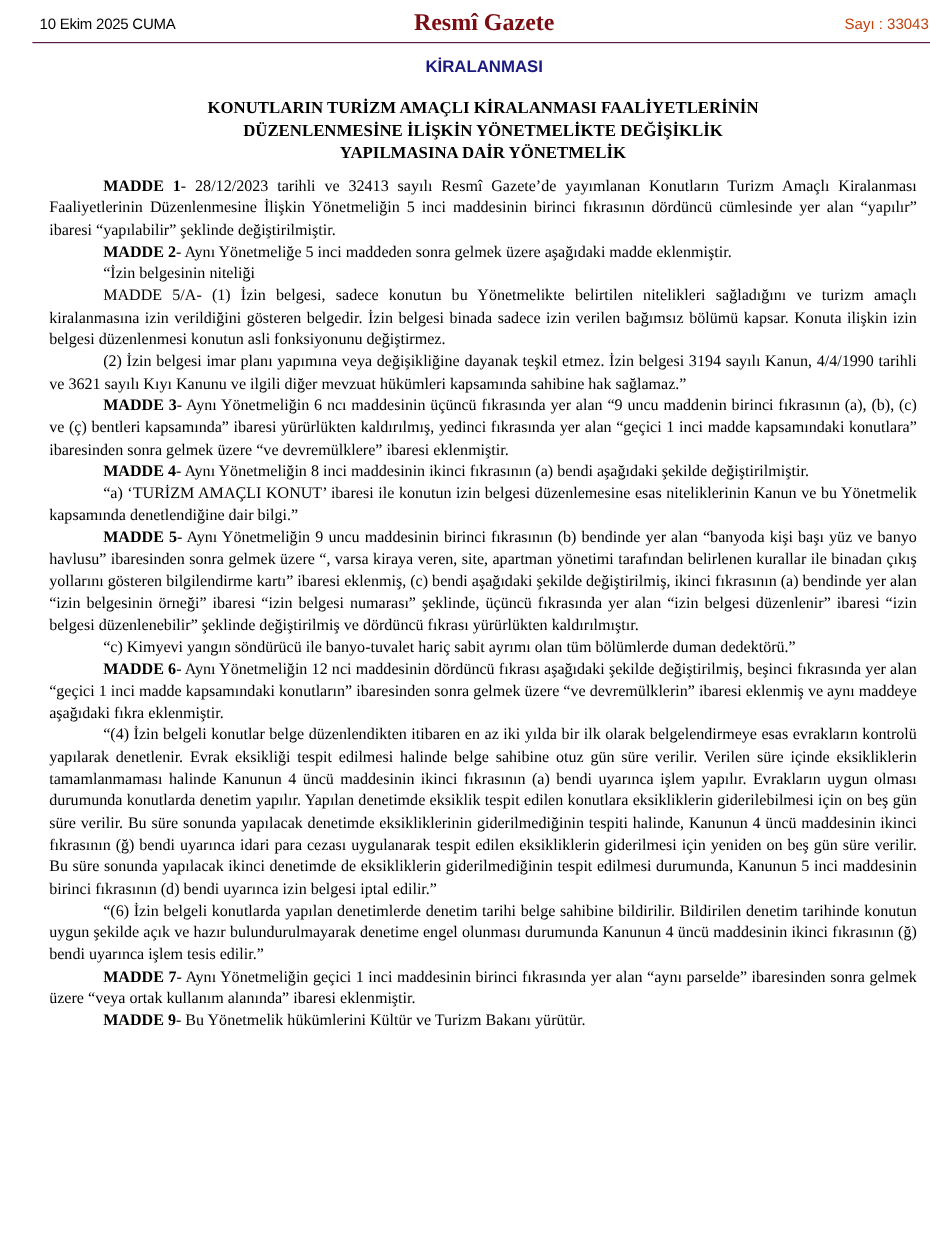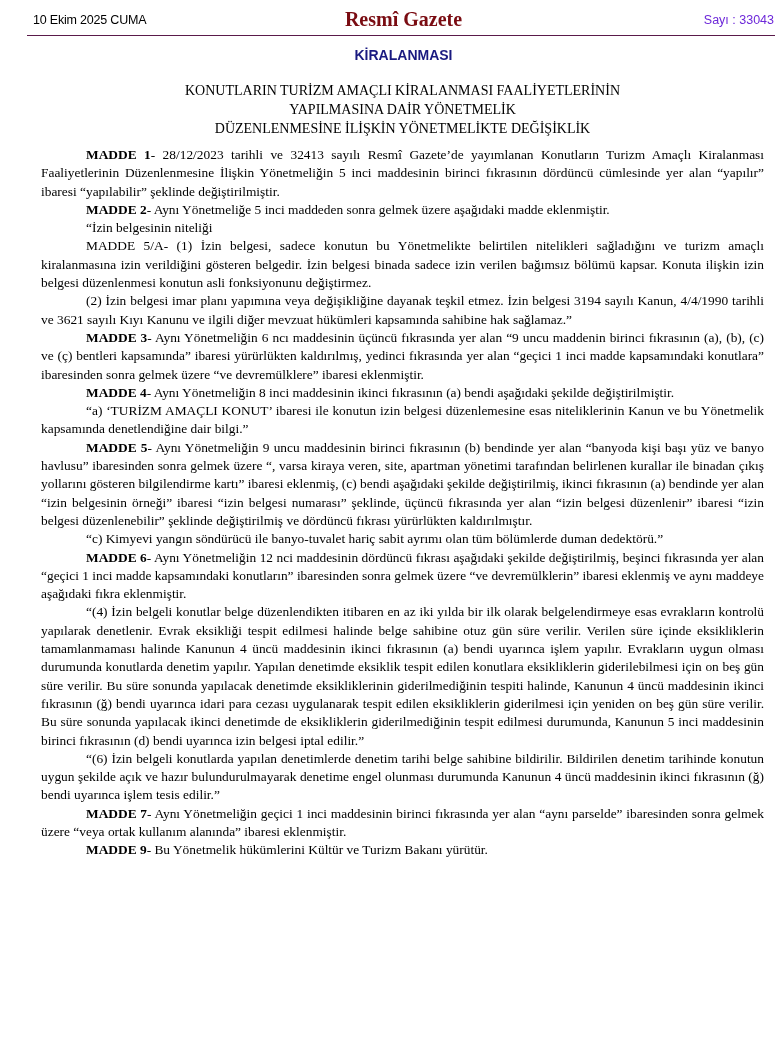--- a/index.html
+++ b/index.html
@@ -2,50 +2,50 @@
 <html><head>
 <meta charset="utf-8">
 <style>
   html, body { margin: 0; padding: 0; background: #ffffff; }
   body { width: 775px; height: 1037px; position: relative; overflow: hidden; }
   .page { position: absolute; left: 16px; top: 0; width: 775px; height: 736px; padding-left: 28px; }
 
   .header { position: absolute; left: 11px; top: 8px; width: 753px; height: 26px; }
   .header .date { position: absolute; left: 6px; top: 5px; font-family: "Liberation Sans", sans-serif; font-size: 12.5px; color: #000; letter-spacing: -0.2px; }
   .header .title { position: absolute; left: 0; right: 0; top: 0; text-align: center; font-family: "Liberation Serif", serif; font-weight: bold; font-size: 20px; color: #7a0c12; }
-  .header .issue { position: absolute; right: 6px; top: 5px; font-family: "Liberation Sans", sans-serif; font-size: 12.5px; color: #6d28d9; }
+  .header .issue { position: absolute; right: 6px; top: 5px; font-family: "Liberation Sans", sans-serif; font-size: 12.5px; color: #c2410c; }
   .rule { position: absolute; left: 11px; top: 35px; width: 753px; height: 0; border-top: 1.5px solid #5a1a4a; }
 
   .category { position: absolute; left: 0; width: 775px; top: 47px; text-align: center; font-family: "Liberation Sans", sans-serif; font-weight: bold; font-size: 14px; color: #1a1a80; }
 
   .content { position: absolute; left: 25px; top: 75px; width: 723px; font-family: "Liberation Serif", serif; font-size: 13.4px; line-height: 18.3px; color: #000; }
   .issuer { padding-left: 45px; text-decoration: underline; margin: 0; }
-  .doc-title { text-align: center; font-weight: normal; font-size: 14px; line-height: 19px; margin: 6px 0 8px 0; }
+  .doc-title { text-align: center; font-weight: bold; font-size: 14px; line-height: 19px; margin: 6px 0 8px 0; }
   .doc-title div { margin: 0; }
   p.para { margin: 0; text-align: justify; text-indent: 45px; }
   p.para b { font-weight: bold; }
 </style>
 </head>
 <body>
 
 <div class="page">
   <div class="header">
     <span class="date">10 Ekim 2025 CUMA</span>
     <div class="title">Resmî Gazete</div>
     <span class="issue">Sayı : 33043</span>
   </div>
   <div class="rule"></div>
 
   <div class="category">KİRALANMASI</div>
 
   <div class="content">
     <div class="doc-title">
       <div>KONUTLARIN TURİZM AMAÇLI KİRALANMASI FAALİYETLERİNİN</div>
+      <div>DÜZENLENMESİNE İLİŞKİN YÖNETMELİKTE DEĞİŞİKLİK</div>
       <div>YAPILMASINA DAİR YÖNETMELİK</div>
-      <div>DÜZENLENMESİNE İLİŞKİN YÖNETMELİKTE DEĞİŞİKLİK</div>
     </div>
 
     <p class="para"><b>MADDE 1</b><span>- 28/12/2023 tarihli ve 32413 sayılı Resmî Gazete’de yayımlanan Konutların Turizm Amaçlı Kiralanması Faaliyetlerinin Düzenlenmesine İlişkin Yönetmeliğin 5 inci maddesinin birinci fıkrasının dördüncü cümlesinde yer alan “yapılır” ibaresi “yapılabilir” şeklinde değiştirilmiştir.</span></p>
     <p class="para"><b>MADDE 2</b><span>- Aynı Yönetmeliğe 5 inci maddeden sonra gelmek üzere aşağıdaki madde eklenmiştir.</span></p>
     <p class="para"><span>“İzin belgesinin niteliği</span></p>
     <p class="para"><span>MADDE 5/A- (1) İzin belgesi, sadece konutun bu Yönetmelikte belirtilen nitelikleri sağladığını ve turizm amaçlı kiralanmasına izin verildiğini gösteren belgedir. İzin belgesi binada sadece izin verilen bağımsız bölümü kapsar. Konuta ilişkin izin belgesi düzenlenmesi konutun asli fonksiyonunu değiştirmez.</span></p>
     <p class="para"><span>(2) İzin belgesi imar planı yapımına veya değişikliğine dayanak teşkil etmez. İzin belgesi 3194 sayılı Kanun, 4/4/1990 tarihli ve 3621 sayılı Kıyı Kanunu ve ilgili diğer mevzuat hükümleri kapsamında sahibine hak sağlamaz.”</span></p>
     <p class="para"><b>MADDE 3</b><span>- Aynı Yönetmeliğin 6 ncı maddesinin üçüncü fıkrasında yer alan “9 uncu maddenin birinci fıkrasının (a), (b), (c) ve (ç) bentleri kapsamında” ibaresi yürürlükten kaldırılmış, yedinci fıkrasında yer alan “geçici 1 inci madde kapsamındaki konutlara” ibaresinden sonra gelmek üzere “ve devremülklere” ibaresi eklenmiştir.</span></p>
     <p class="para"><b>MADDE 4</b><span>- Aynı Yönetmeliğin 8 inci maddesinin ikinci fıkrasının (a) bendi aşağıdaki şekilde değiştirilmiştir.</span></p>
     <p class="para"><span>“a) ‘TURİZM AMAÇLI KONUT’ ibaresi ile konutun izin belgesi düzenlemesine esas niteliklerinin Kanun ve bu Yönetmelik kapsamında denetlendiğine dair bilgi.”</span></p>

